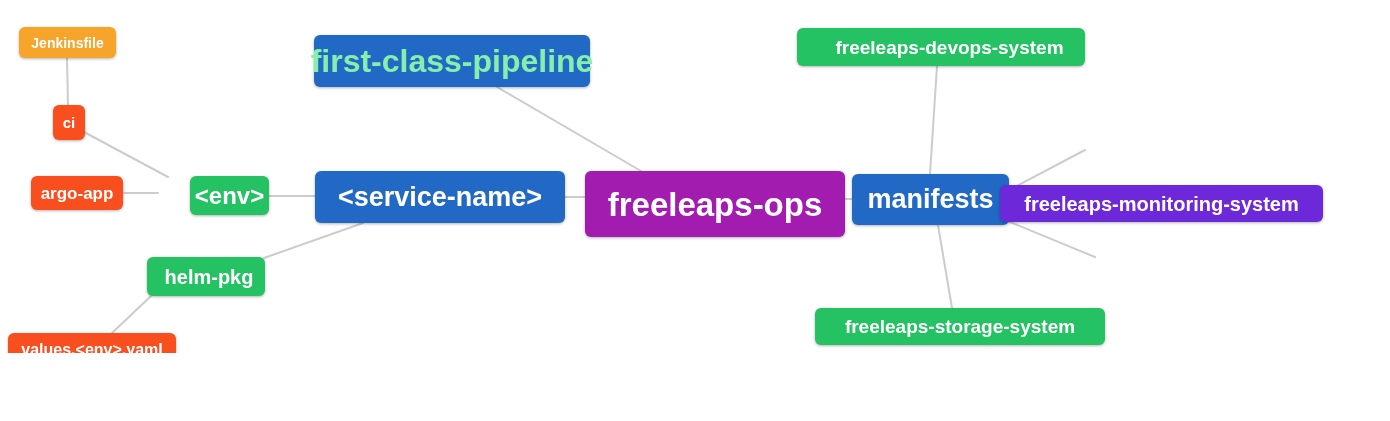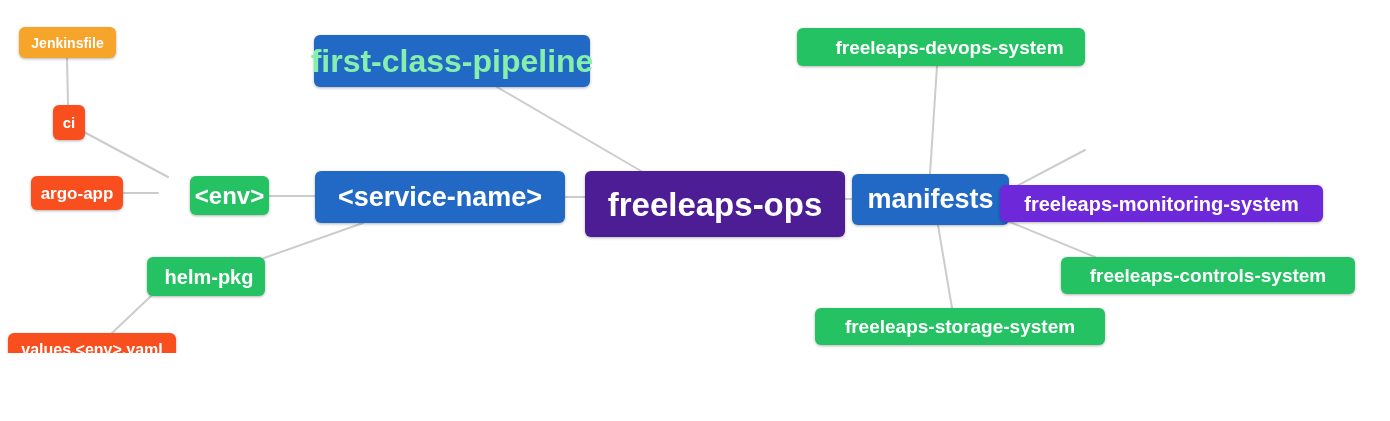--- a/index.html
+++ b/index.html
@@ -59,19 +59,18 @@
     </svg>
 
 <div class="node" style="left: 19px; top: 27px; width: 97px; height: 31px; font-size: 14px; background: rgb(247, 164, 43); color: rgb(255, 255, 255);">Jenkinsfile</div>
     <div class="node" style="left: 53px; top: 105px; width: 32px; height: 35px; font-size: 15px; background: rgb(249, 78, 29); color: rgb(255, 255, 255);">ci</div>
     <div class="node" style="left: 31px; top: 176px; width: 92px; height: 34px; font-size: 17px; background: rgb(249, 78, 29); color: rgb(255, 255, 255);">argo-app</div>
     <div class="node" style="left: 158px; top: 176px; width: 79px; height: 39px; font-size: 24px; background: rgb(36, 194, 99); color: rgb(255, 255, 255); margin-left: 32px;">&lt;env&gt;</div>
     <div class="node" style="left: 147px; top: 257px; width: 118px; height: 39px; font-size: 20px; background: rgb(36, 194, 99); color: rgb(255, 255, 255); padding-left: 6px;">helm-pkg</div>
     <div class="node" style="left: 8px; top: 333px; width: 168px; height: 33px; font-size: 16px; background: rgb(249, 78, 29); color: rgb(255, 255, 255);">values.&lt;env&gt;.yaml</div>
     <div class="node" style="left: 314px; top: 35px; width: 276px; height: 52px; font-size: 32px; background: rgb(33, 105, 196); color: #86efac;">first-class-pipeline</div>
     <div class="node" style="left: 315px; top: 171px; width: 250px; height: 52px; font-size: 27px; background: rgb(33, 105, 196); color: rgb(255, 255, 255);">&lt;service-name&gt;</div>
-    <div class="node" style="left: 585px; top: 171px; width: 260px; height: 66px; font-size: 33px; background: #4c1d95; color: rgb(255, 255, 255);">freeleaps-ops</div>
+    <div class="node" style="left: 585px; top: 171px; width: 260px; height: 66px; font-size: 33px; background: #a21caf; color: rgb(255, 255, 255);">freeleaps-ops</div>
     <div class="node" style="left: 852px; top: 174px; width: 157px; height: 51px; font-size: 27px; background: rgb(33, 105, 196); color: rgb(255, 255, 255);">manifests</div>
     <div class="node" style="left: 797px; top: 28px; width: 288px; height: 38px; font-size: 19px; background: rgb(36, 194, 99); color: rgb(255, 255, 255); padding-left: 17px;">freeleaps-devops-system</div>
     <div class="node" style="left: 1000px; top: 185px; width: 323px; height: 37px; font-size: 20px; background: #6d28d9; color: rgb(255, 255, 255);">freeleaps-monitoring-system</div>
-    <div class="node" style="left: 1061px; top: 257px; width: 294px; height: 37px; font-size: 19px; background: rgb(36, 194, 99); color: rgb(255, 255, 255);">freeleaps-controls-system</div>
     <div class="node" style="left: 815px; top: 308px; width: 290px; height: 37px; font-size: 19px; background: rgb(36, 194, 99); color: rgb(255, 255, 255);">freeleaps-storage-system</div>
   </div>
 
 </body></html>

